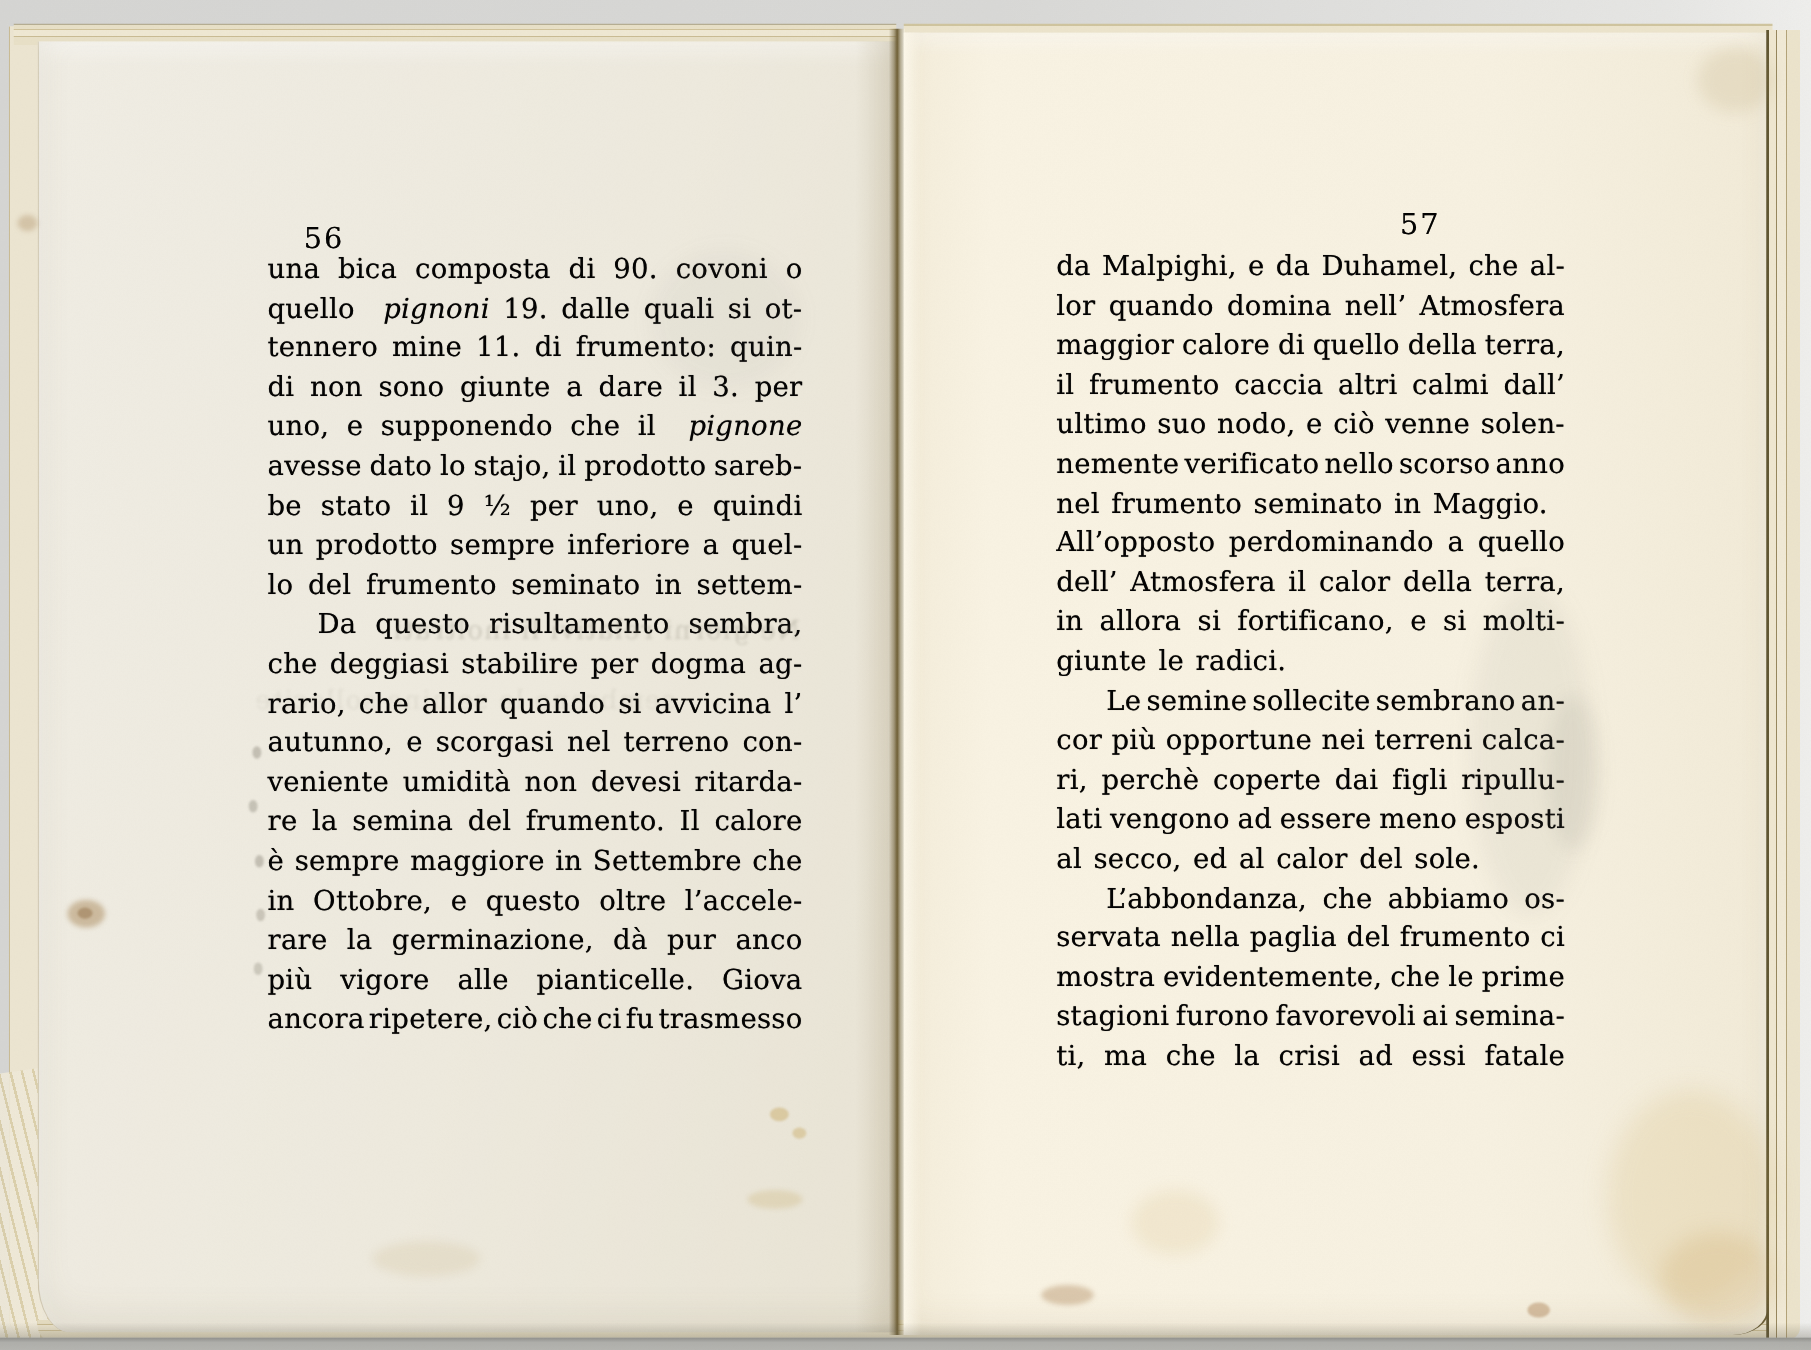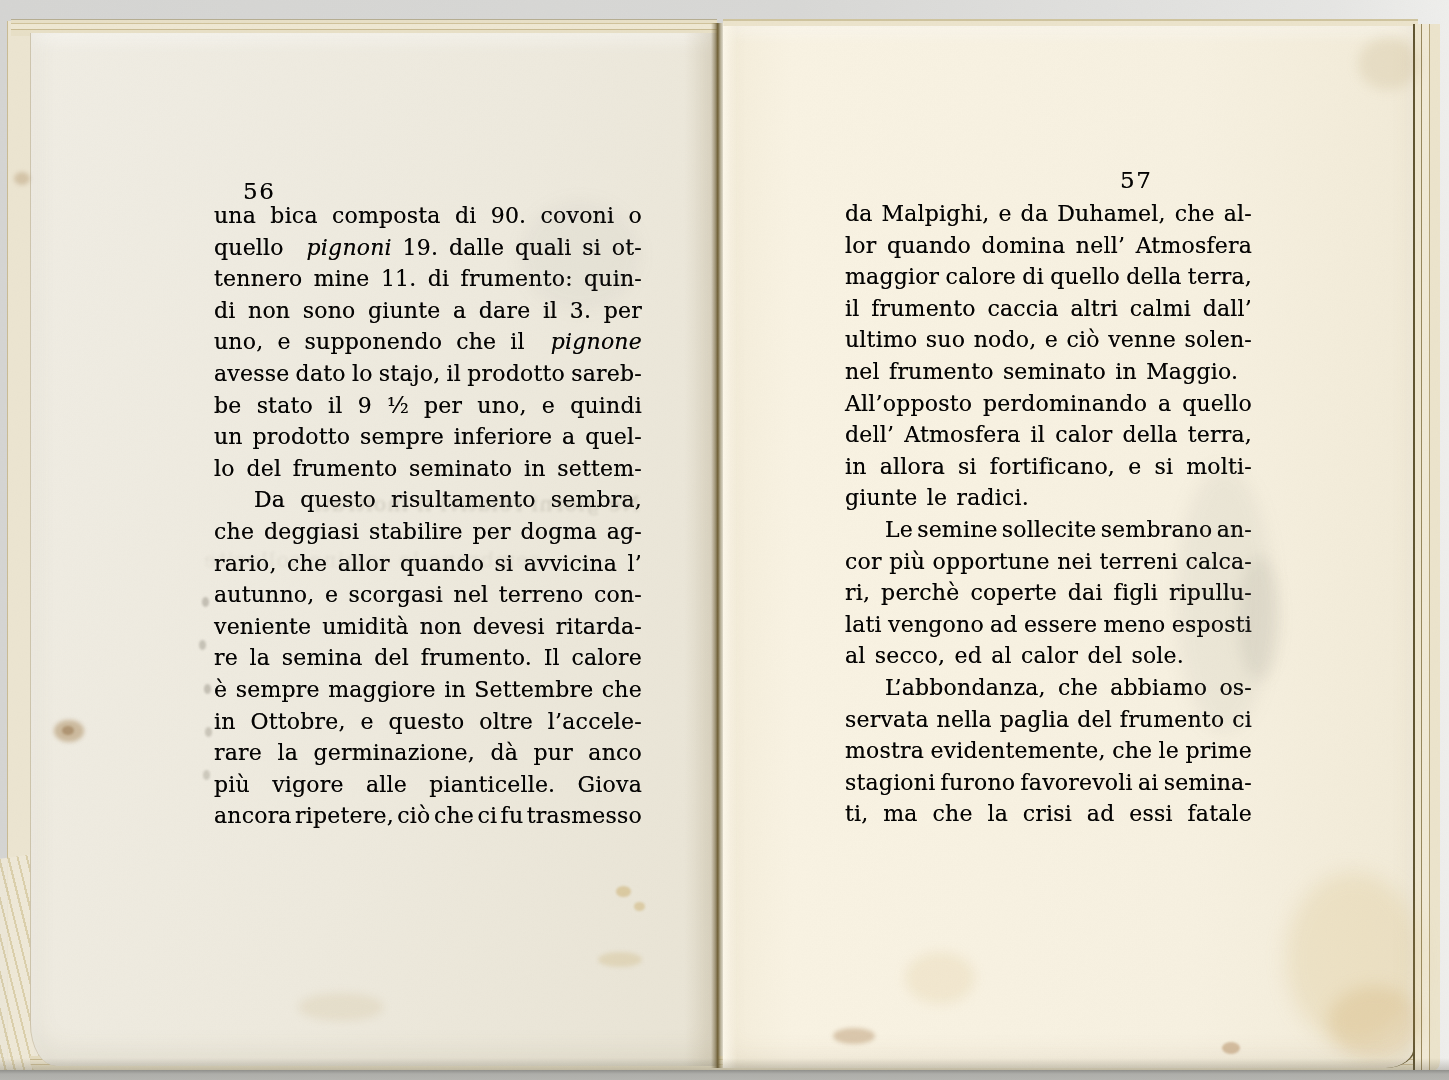--- a/index.html
+++ b/index.html
@@ -289,20 +289,27 @@
       </div>
       <div class="line j">
         <span>ultimo</span>
         <span>suo</span>
         <span>nodo,</span>
         <span>e</span>
         <span>ciò</span>
         <span>venne</span>
         <span>solen-</span>
       </div>
+      <div class="line j">
+        <span>nemente</span>
+        <span>verificato</span>
+        <span>nello</span>
+        <span>scorso</span>
+        <span>anno</span>
+      </div>
       <div class="line p">
         <span>nel</span>
         <span>frumento</span>
         <span>seminato</span>
         <span>in</span>
         <span>Maggio.</span>
       </div>
       <div class="line j">
         <span>All’opposto</span>
         <span>perdominando</span>

